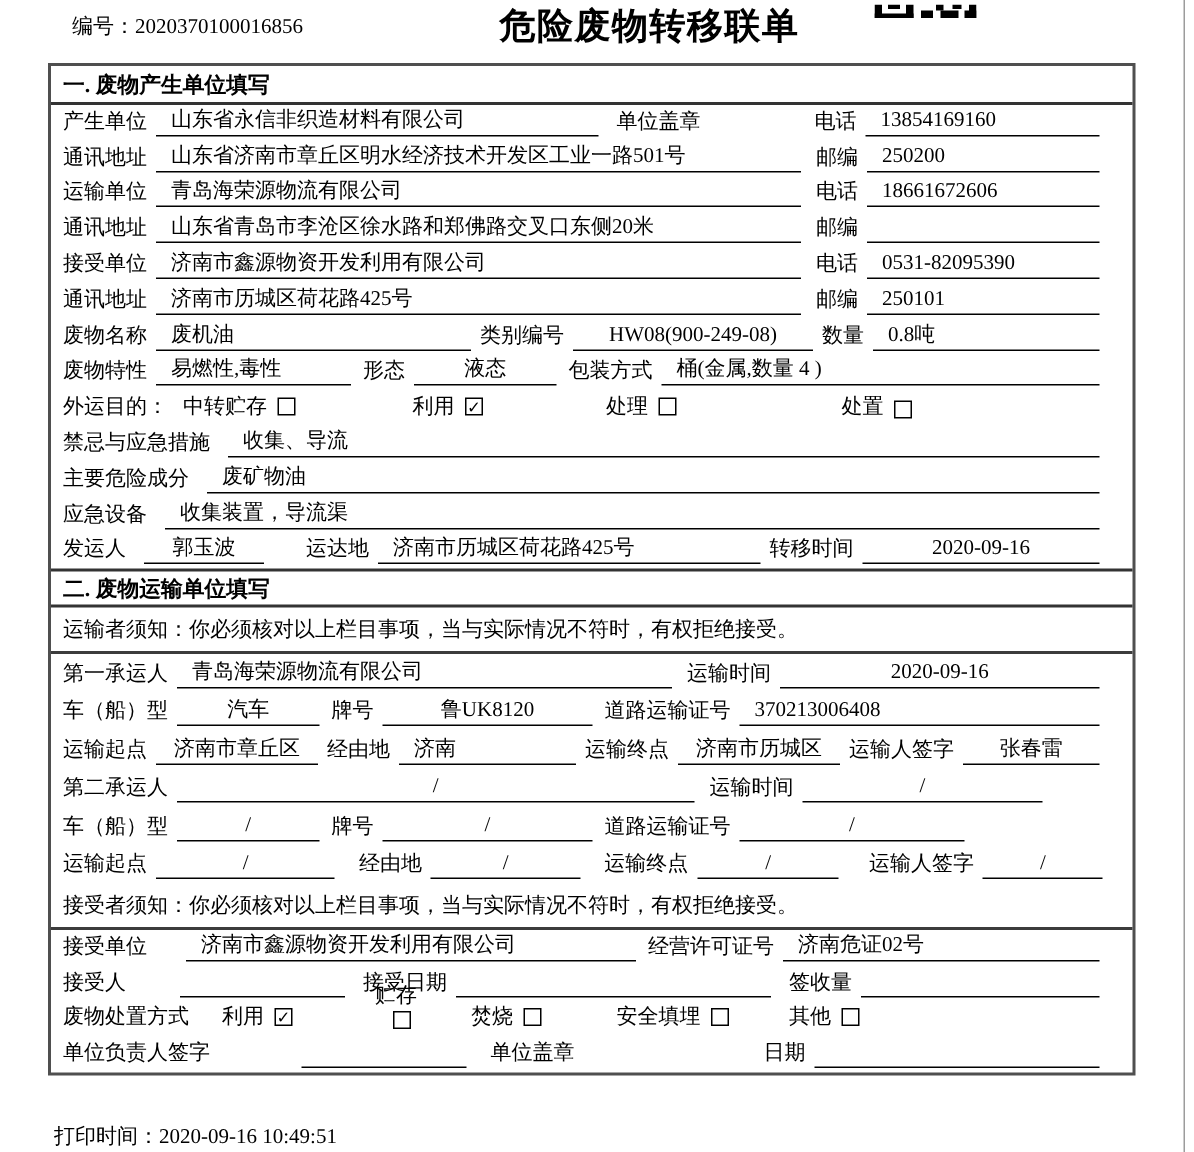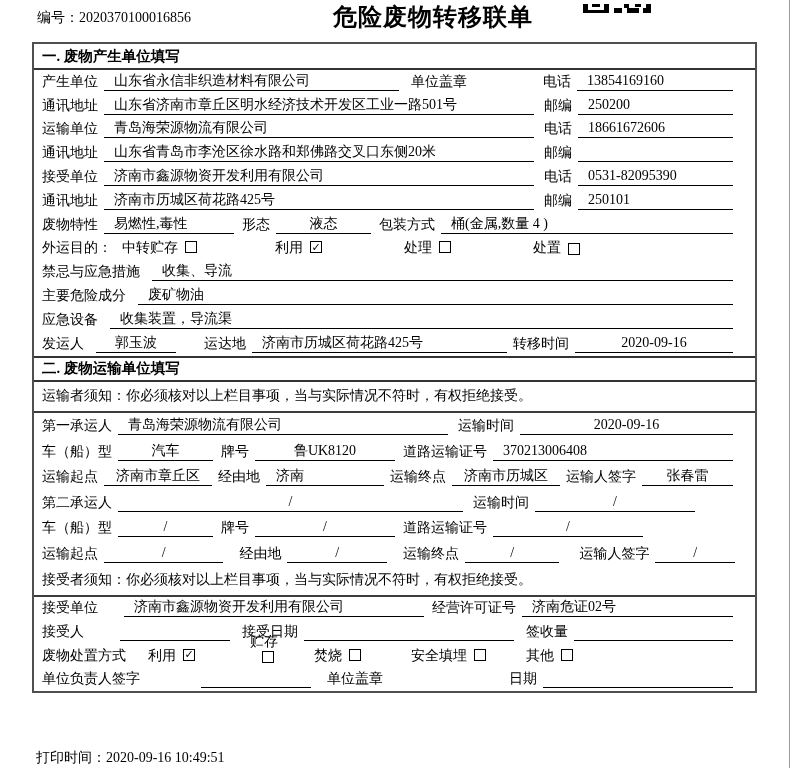--- a/index.html
+++ b/index.html
@@ -6,21 +6,21 @@
   html,body { width:796px; height:768px; }
   body {
     position: relative;
     background: #ffffff;
     font-family: "Liberation Serif", "DejaVu Serif", serif;
     color: #000;
     overflow: hidden;
   }
   
   .serial {
-    position: absolute; left: 37px; top: 9px;
+    position: absolute; left: 48px; top: 9px;
     font-size: 14px; white-space: nowrap;
   }
   .doc-title {
     position: absolute; left: 333px; top: 1px;
     font-size: 24px; font-weight: bold; letter-spacing: 1px; white-space: nowrap;
   }
   .qr-frag { position: absolute; left: 583px; top: 0; }
   .page-edge {
     position: absolute; left: 789px; top: 0; width: 1px; height: 768px;
     background: #9c9c9c;
@@ -130,20 +130,28 @@
           <span class="l" style="margin-left: 10px;">电话</span>
           <span class="v fx">0531-82095390</span>
         </div>
         <div class="row" style="height: 23.8px;">
           <span class="l">通讯地址</span>
           <span class="v" style="width: 430px;">济南市历城区荷花路425号</span>
           <span class="l" style="margin-left: 10px;">邮编</span>
           <span class="v fx">250101</span>
         </div>
         <div class="row" style="height: 23.8px;">
+          <span class="l">废物名称</span>
+          <span class="v" style="width: 210px;">废机油</span>
+          <span class="l" style="margin-left: 6px;">类别编号</span>
+          <span class="v c" style="width: 160px;">HW08(900-249-08)</span>
+          <span class="l" style="margin-left: 6px;">数量</span>
+          <span class="v fx">0.8吨</span>
+        </div>
+        <div class="row" style="height: 23.8px;">
           <span class="l">废物特性</span>
           <span class="v" style="width: 130px;">易燃性,毒性</span>
           <span class="l" style="margin-left: 8px;">形态</span>
           <span class="v c" style="width: 95px;">液态</span>
           <span class="l" style="margin-left: 8px;">包装方式</span>
           <span class="v fx">桶(金属,数量 4 )</span>
         </div>
         <div class="row" style="height: 23.8px;">
           <span class="l">外运目的：</span>
           <span class="ck" style="margin-left: 4px;">
@@ -151,21 +159,21 @@
             <span class="cb"></span>
           </span>
           <span class="ck" style="margin-left: 78px;">
             <span class="l">利用</span>
             <span class="cb">✓</span>
           </span>
           <span class="ck" style="margin-left: 82px;">
             <span class="l">处理</span>
             <span class="cb"></span>
           </span>
-          <span class="ck" style="margin-left: 82px; align-items: flex-end;">
+          <span class="ck" style="margin-left: 110px; align-items: flex-end;">
             <span class="l">处置</span>
             <span class="cb"></span>
           </span>
         </div>
         <div class="row" style="height: 23.8px;">
           <span class="l">禁忌与应急措施</span>
           <span class="v fx" style="margin-left: 6px;">收集、导流</span>
         </div>
         <div class="row" style="height: 23.8px;">
           <span class="l">主要危险成分</span>

